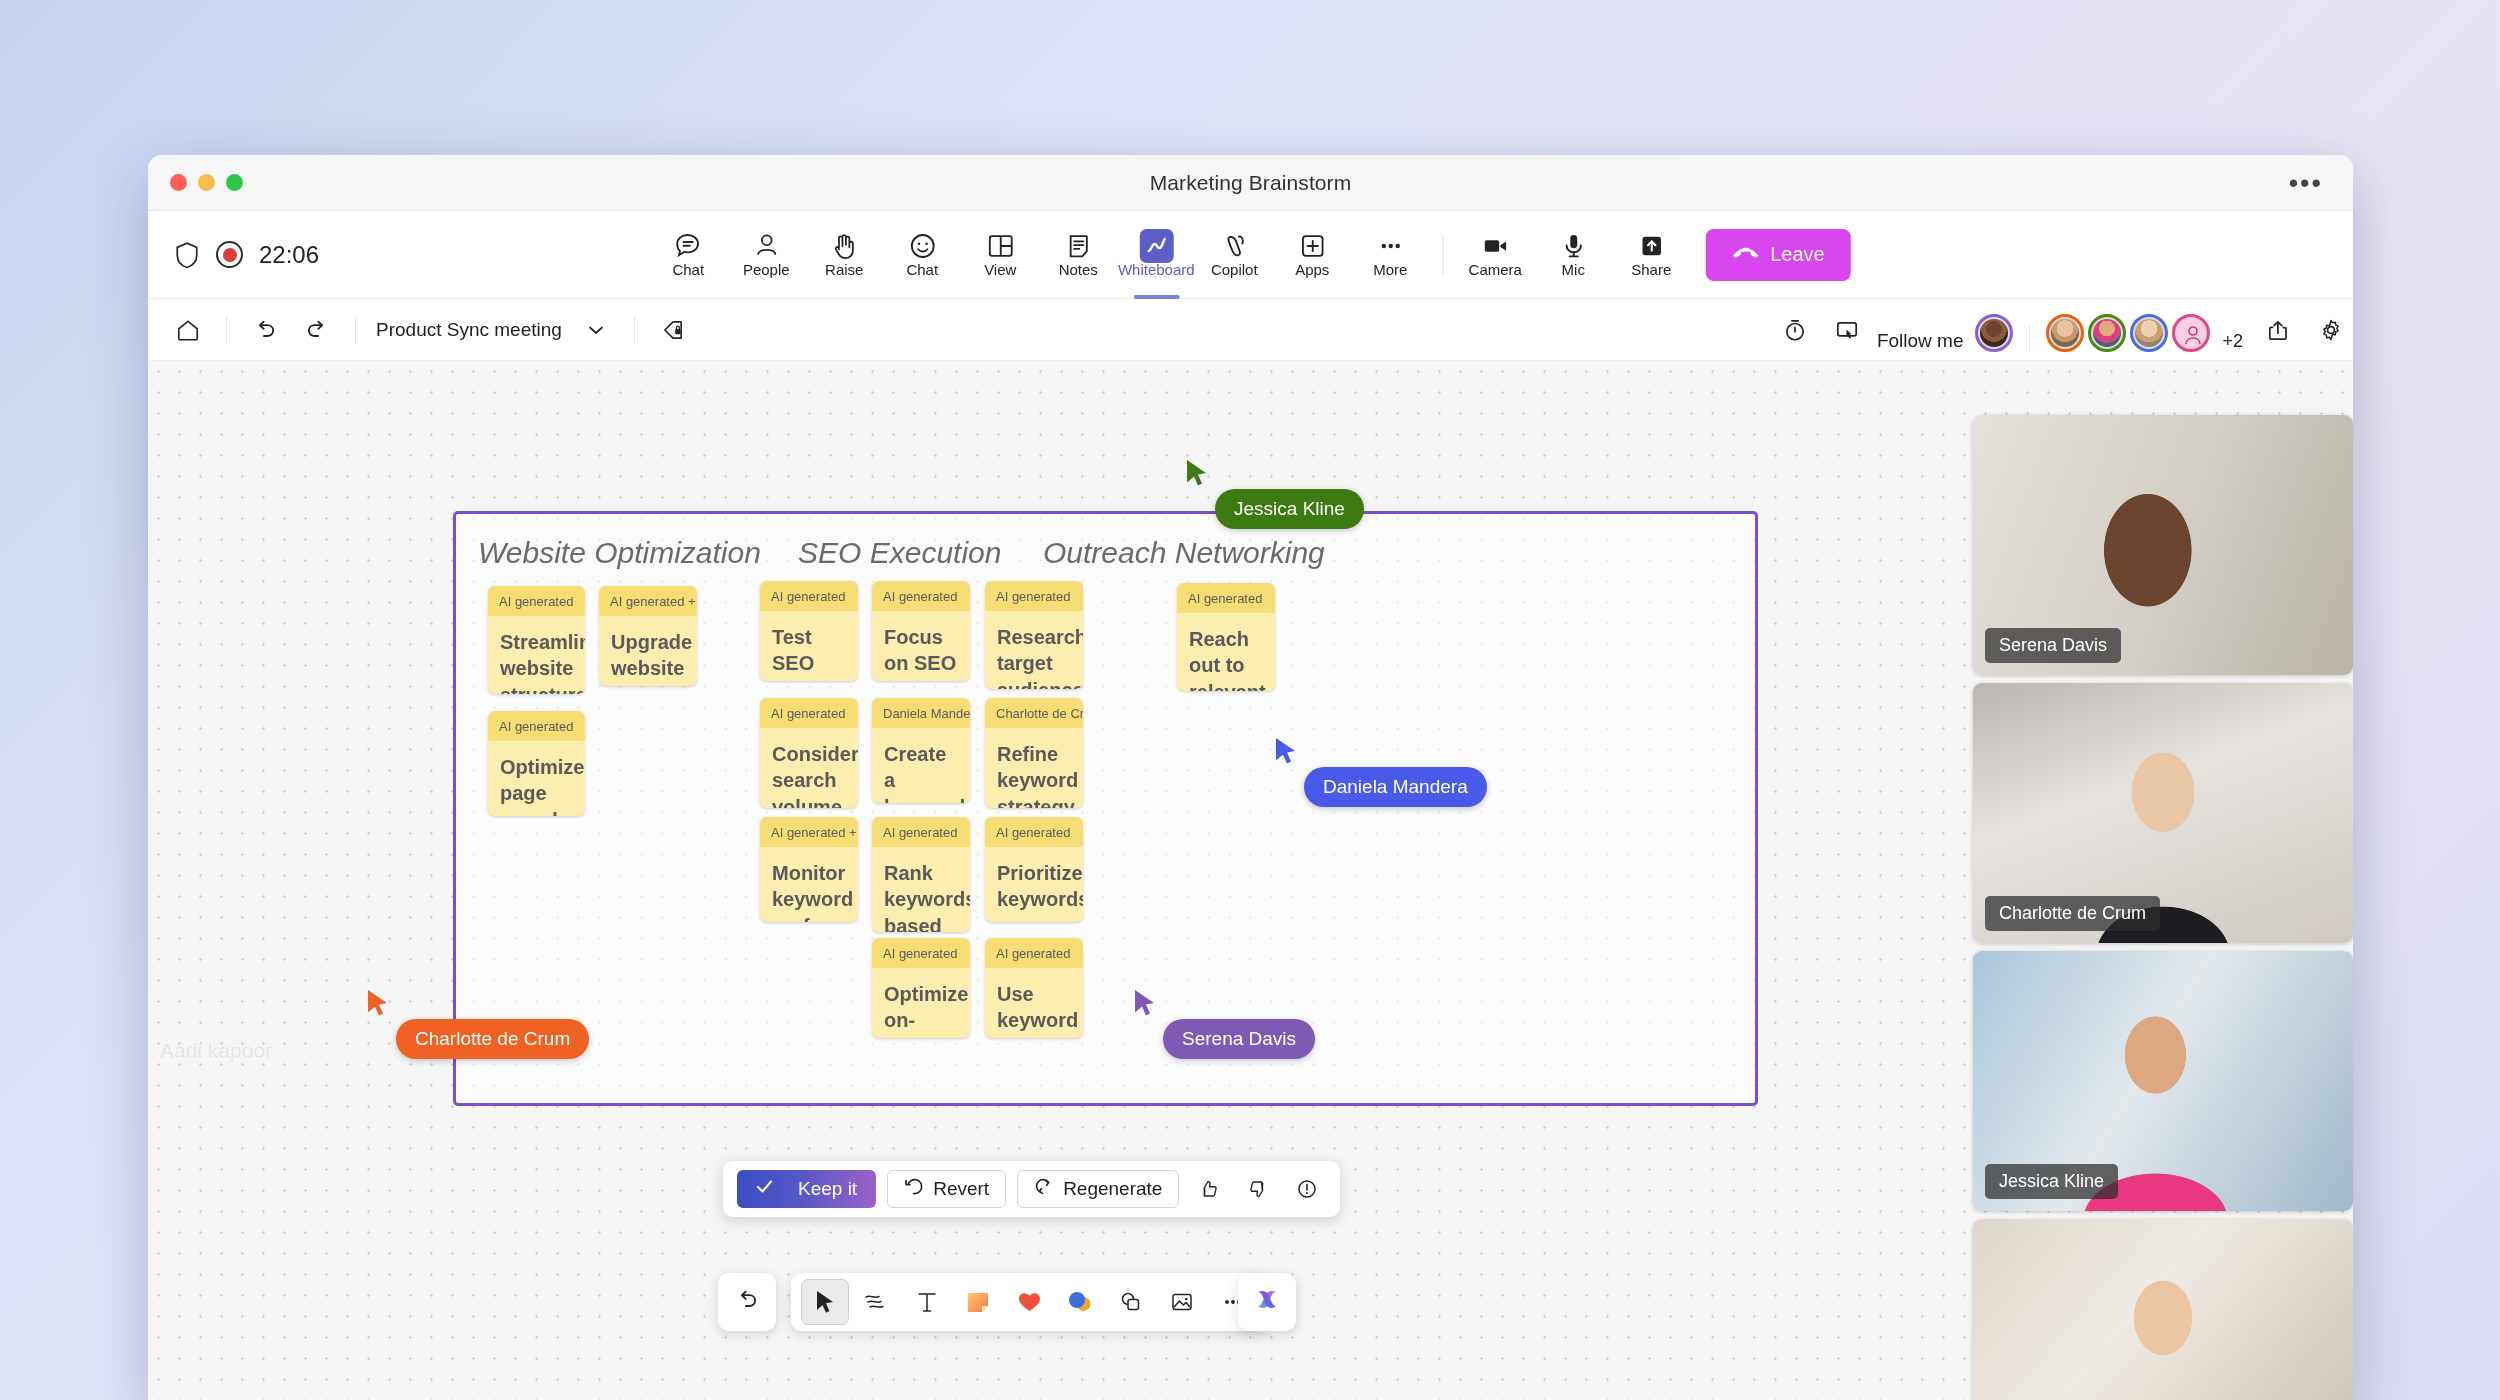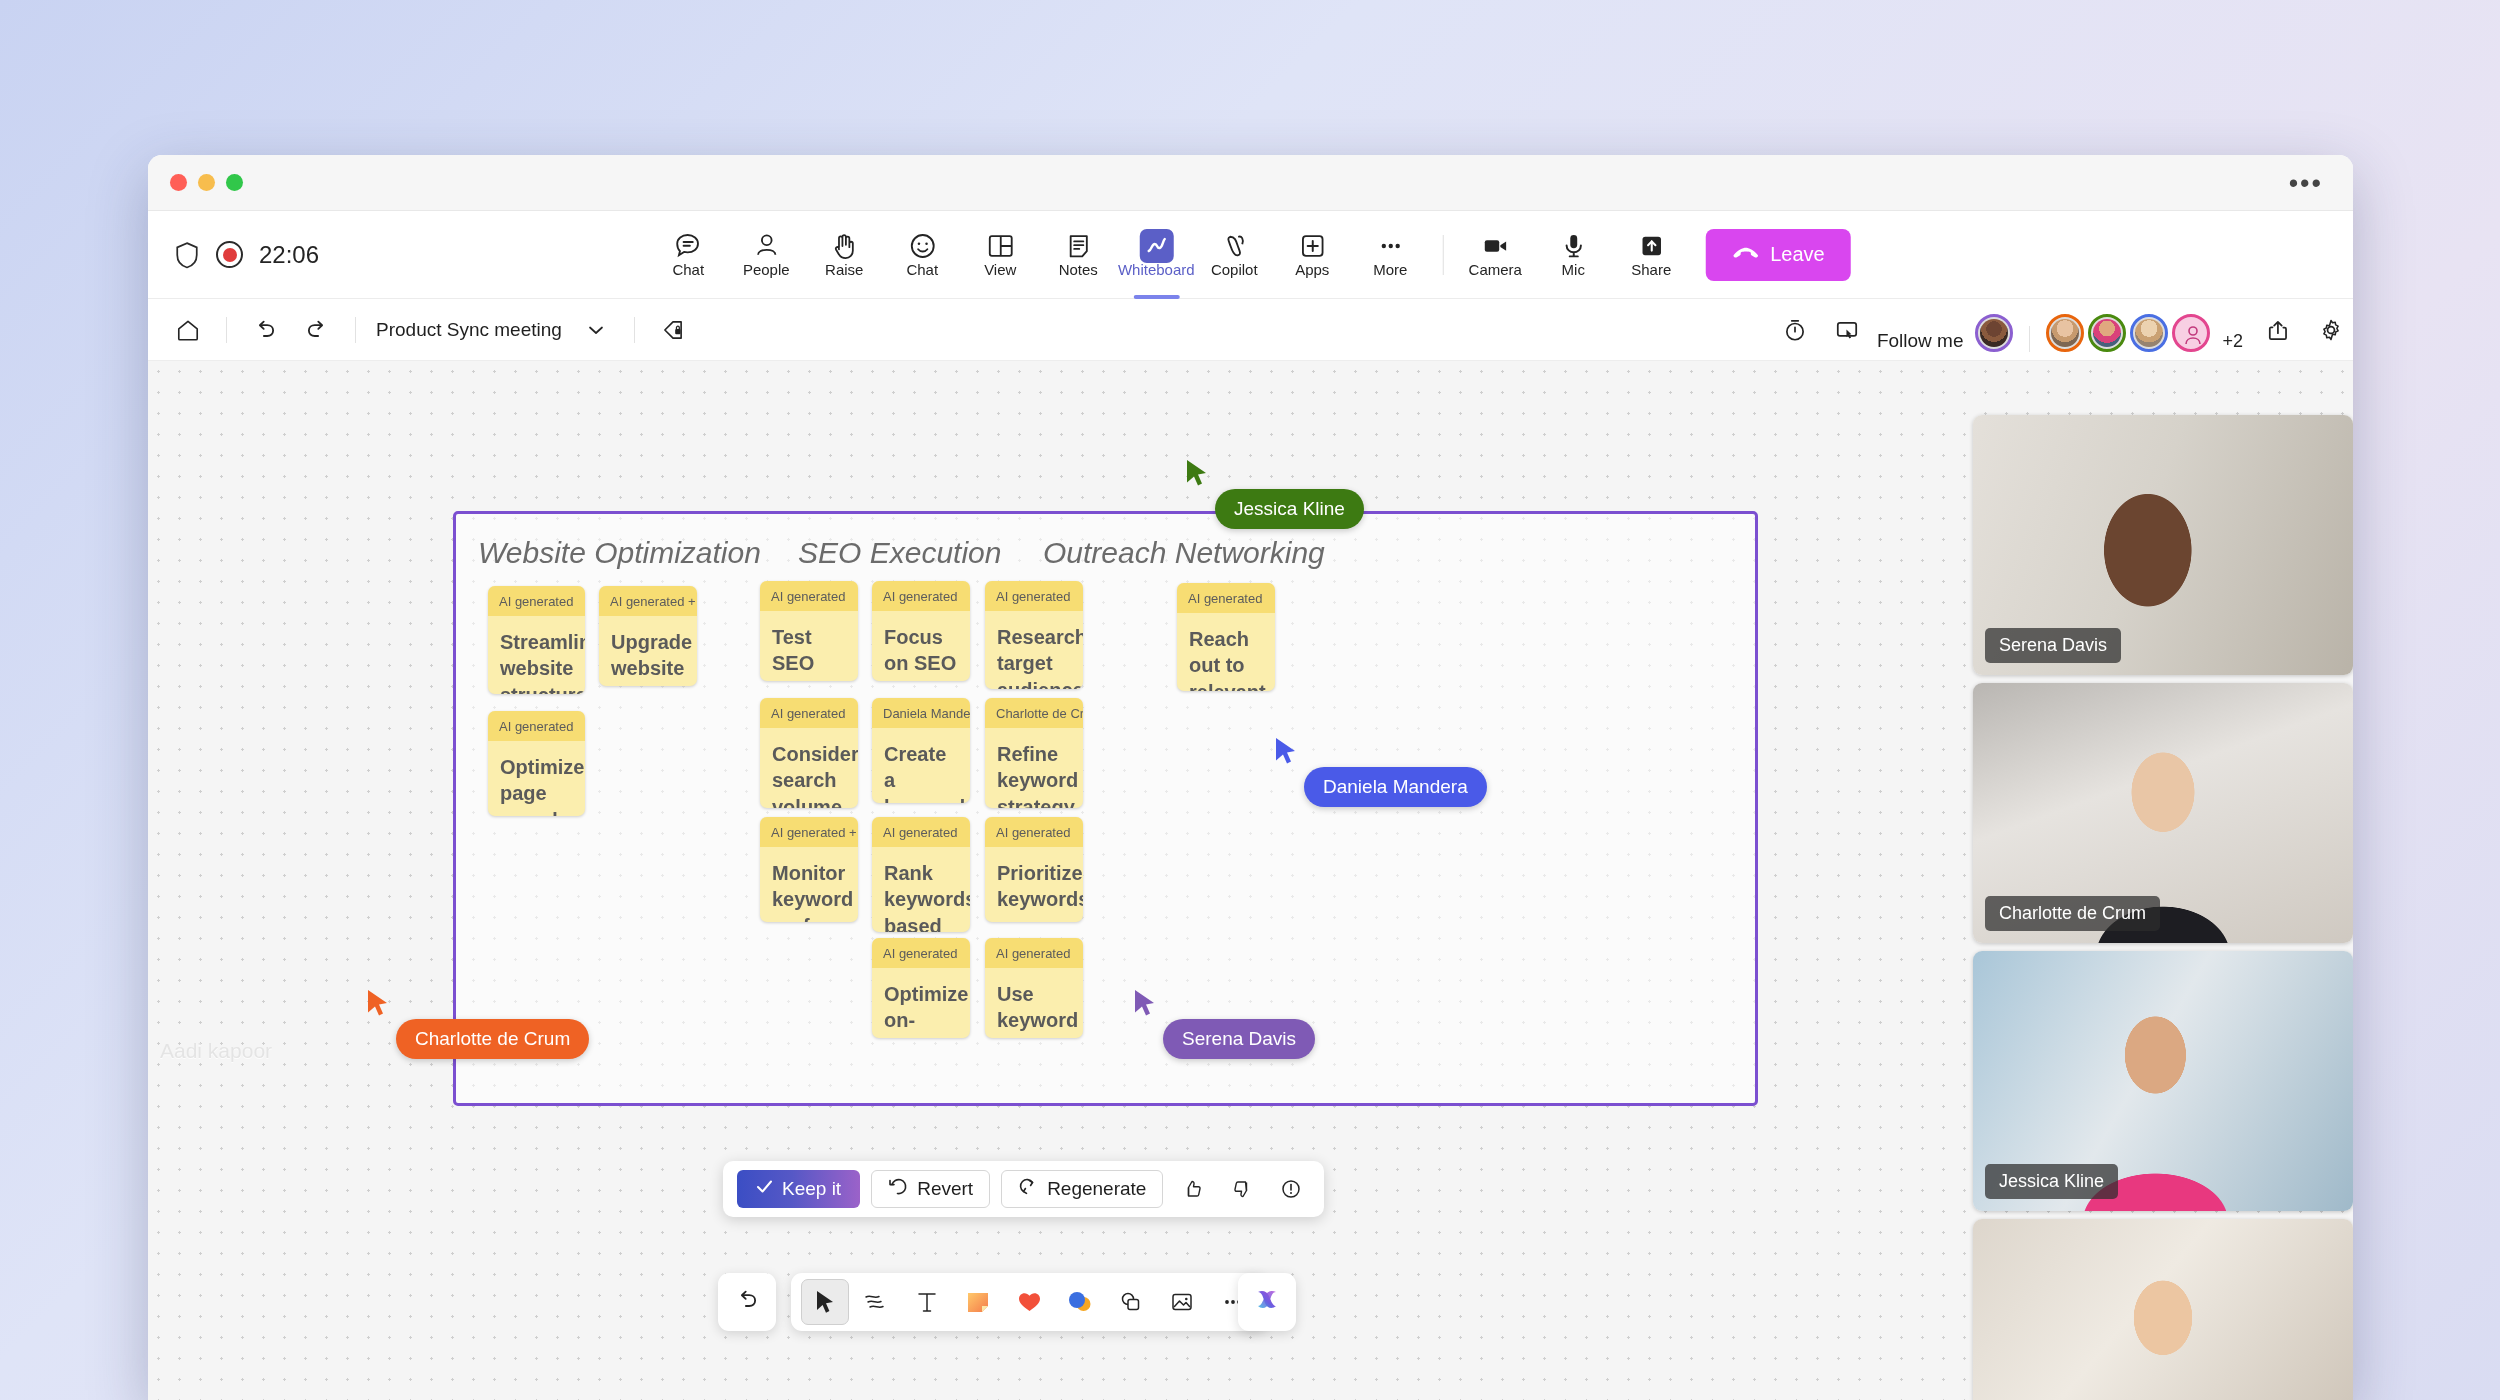--- a/index.html
+++ b/index.html
@@ -108,21 +108,21 @@
   .cursor .tag{position:absolute;left:30px;top:30px;padding:9px 19px;border-radius:22px;
     color:#fff;font-size:19px;white-space:nowrap;box-shadow:0 2px 6px rgba(0,0,0,.2);}
   .ghostname{position:absolute;font-size:21px;color:#e4e4e4;
      text-shadow:0 1px 1px rgba(255,255,255,.9);}
 
   
   .aibar{position:absolute;left:840px;top:1005px;height:56px;background:#fff;border-radius:10px;
     box-shadow:0 3px 14px rgba(0,0,0,.16);display:flex;align-items:center;gap:11px;padding:0 14px;}
   .keepit{height:38px;padding:0 19px;border-radius:6px;color:#fff;font-size:19px;
     background:linear-gradient(90deg,#3b4ec4 0%,#5658c6 45%,#9b62c9 100%);
-    display:flex;align-items:center;gap:9px;cursor:pointer;}
+    display:flex;align-items:center;gap:25px;cursor:pointer;}
   .obtn{height:38px;padding:0 16px;border:1px solid #d6d6d6;border-radius:6px;background:#fff;
     display:flex;align-items:center;gap:9px;font-size:19px;color:#1f1f1f;cursor:pointer;}
   .fbico{width:38px;height:38px;display:flex;align-items:center;justify-content:center;cursor:pointer;}
 
   
   .undowrap{position:absolute;left:725px;top:1118px;width:58px;height:58px;background:#fff;
     border-radius:11px;box-shadow:0 3px 12px rgba(0,0,0,.14);display:flex;align-items:center;
     justify-content:center;cursor:pointer;}
   .tools{position:absolute;left:798px;top:1118px;height:58px;background:#fff;border-radius:11px;
     box-shadow:0 3px 12px rgba(0,0,0,.14);display:flex;align-items:center;gap:3px;padding:0 10px;}
@@ -145,20 +145,21 @@
 <body>
 
 <div class="window">
 
   <div class="titlebar">
     <div class="traffic">
       <span class="dot red"></span>
       <span class="dot yellow"></span>
       <span class="dot green"></span>
     </div>
+    <div class="win-title">Marketing Brainstorm</div>
     <div class="win-ellipsis">•••</div>
   </div>
 
   <div class="meetingbar">
     <div class="mb-left">
       <span class="shield">
         <svg width="26" height="30" viewBox="0 0 24 26">
             <path d="M12 2 L21 6 V13 C21 19 17 23 12 24.5 C7 23 3 19 3 13 V6 Z" fill="none" stroke="#2b2b2b" stroke-width="1.6"></path>
           </svg>
       </span>

